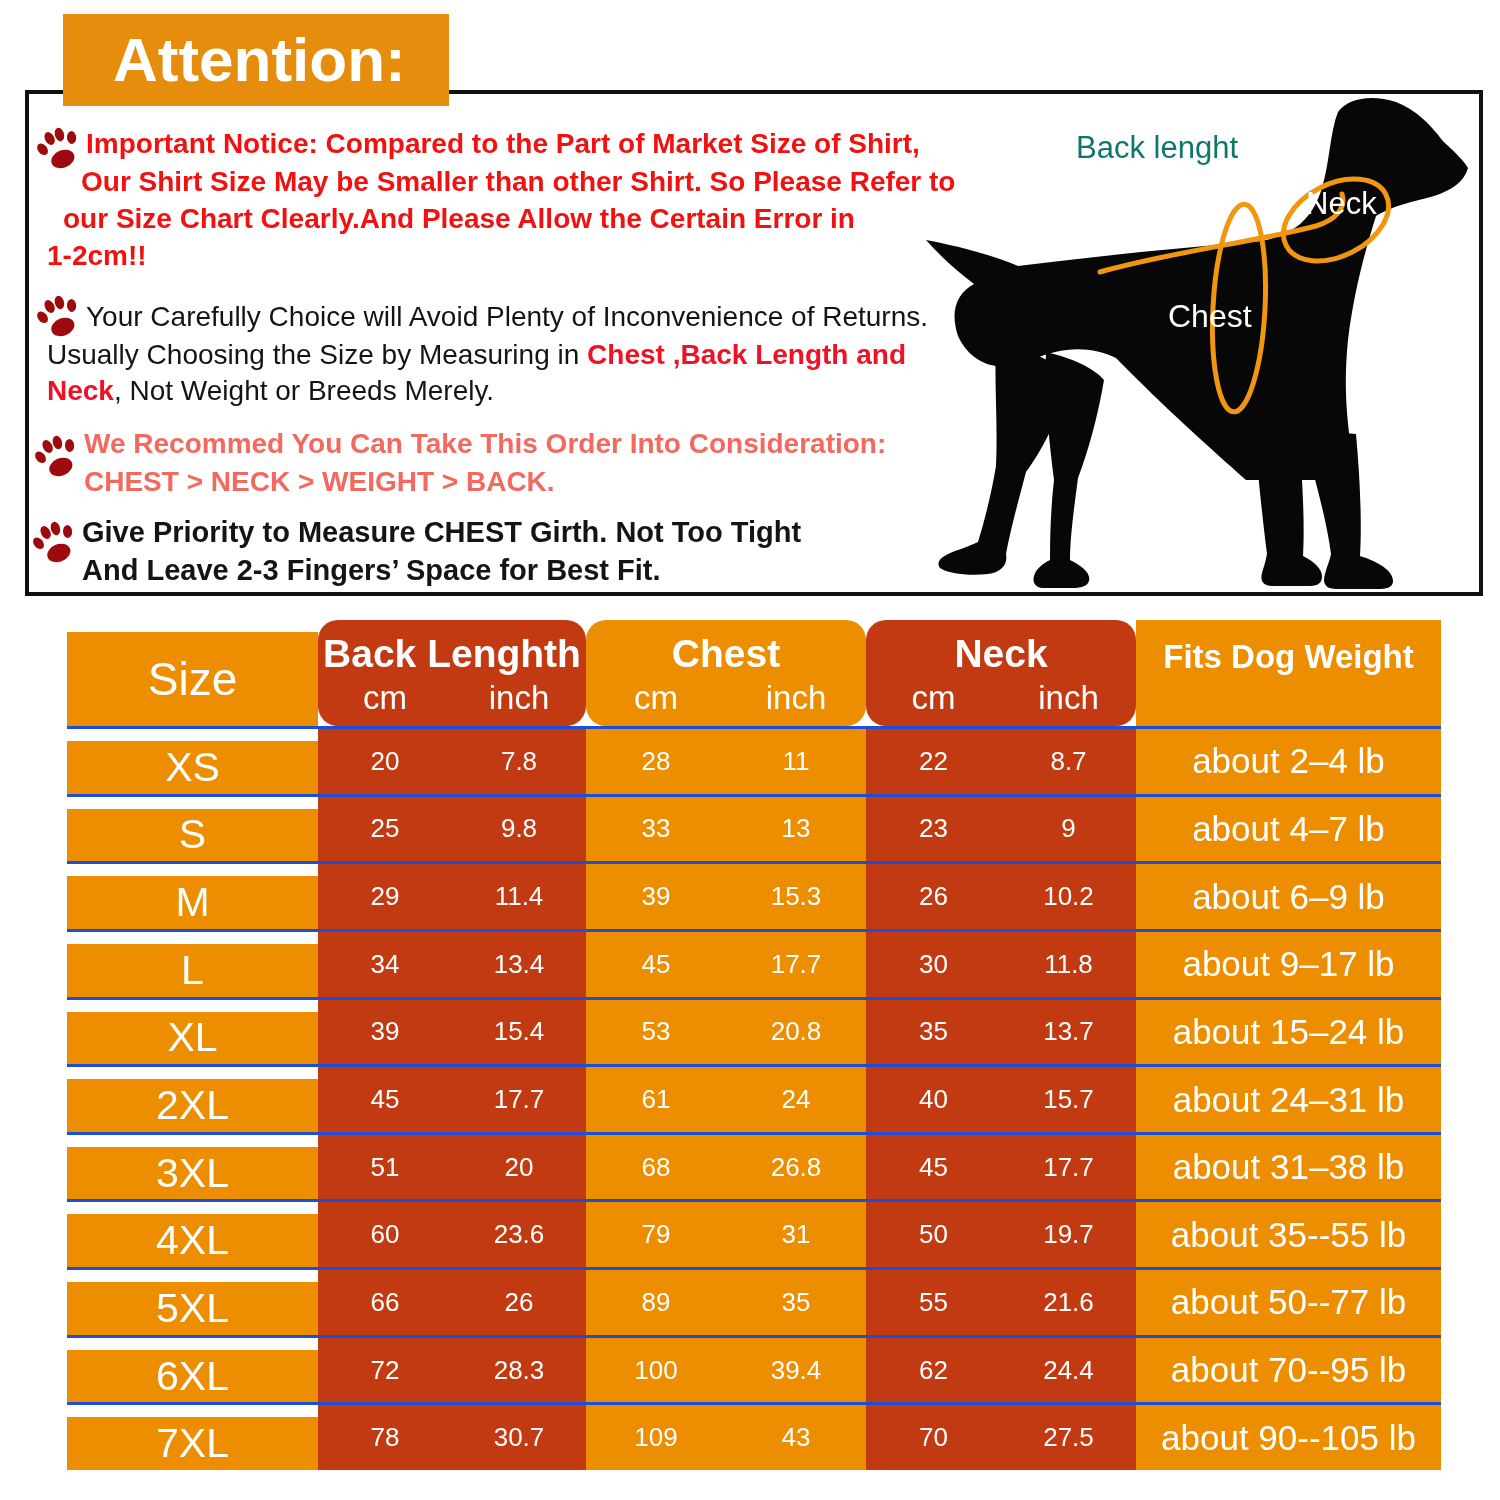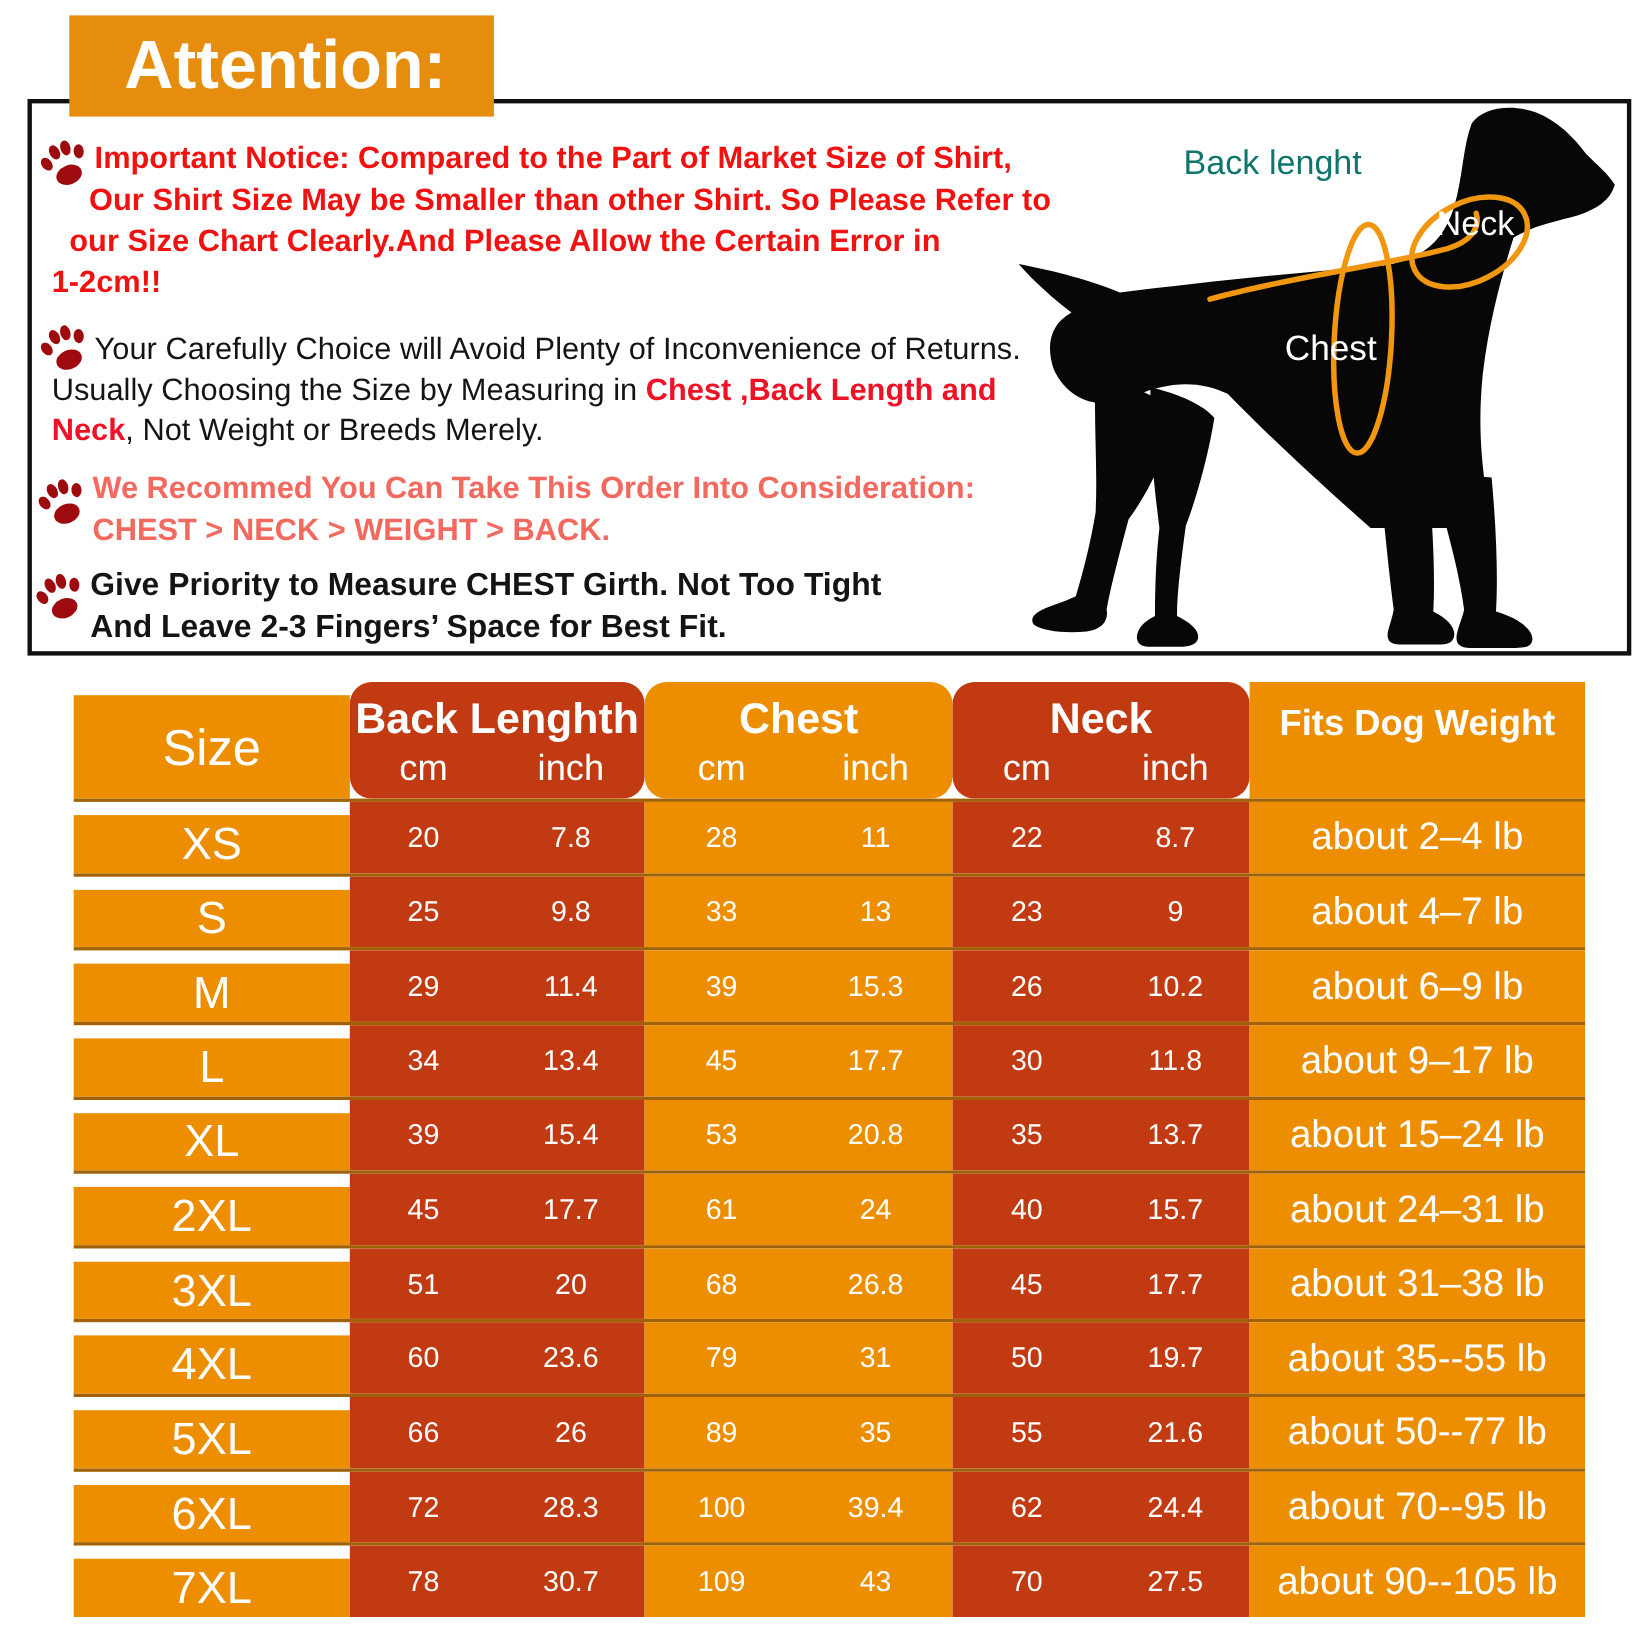--- a/index.html
+++ b/index.html
@@ -21,21 +21,21 @@
   .paw svg{width:100%;height:100%;}
 
   
   .dog-svg{left:915px;top:95px;width:575px;height:505px;}
   .diag-label-back{left:1076px;top:130px;font-size:31px;color:#0f766e;}
   .diag-label-neck{left:1306px;top:186px;font-size:31px;color:#ffffff;}
   .diag-label-chest{left:1168px;top:298px;font-size:32px;color:#ffffff;}
 
   
   .tbl{left:67px;top:620px;width:1374px;height:850px;display:flex;flex-direction:column;color:#ffffff;}
-  .trow{display:flex;flex:1;border-top:3px solid #a16207;}
+  .trow{display:flex;flex:1;border-top:3px solid #1d4ed8;}
   .thead{flex:none;height:106px;display:flex;border-top:none;}
   .c{display:flex;align-items:center;justify-content:center;box-sizing:border-box;}
   .bg-o{background:#EC8E00;}
   .bg-r{background:#C23A12;}
   .c-size{width:251px;margin-top:12px;}
   .c-back{width:268px;}
   .c-chest{width:280px;}
   .c-neck{width:270px;}
   .c-fits{width:305px;}
   .grp{flex-direction:column;justify-content:flex-start;padding-top:10px;border-radius:20px;}

